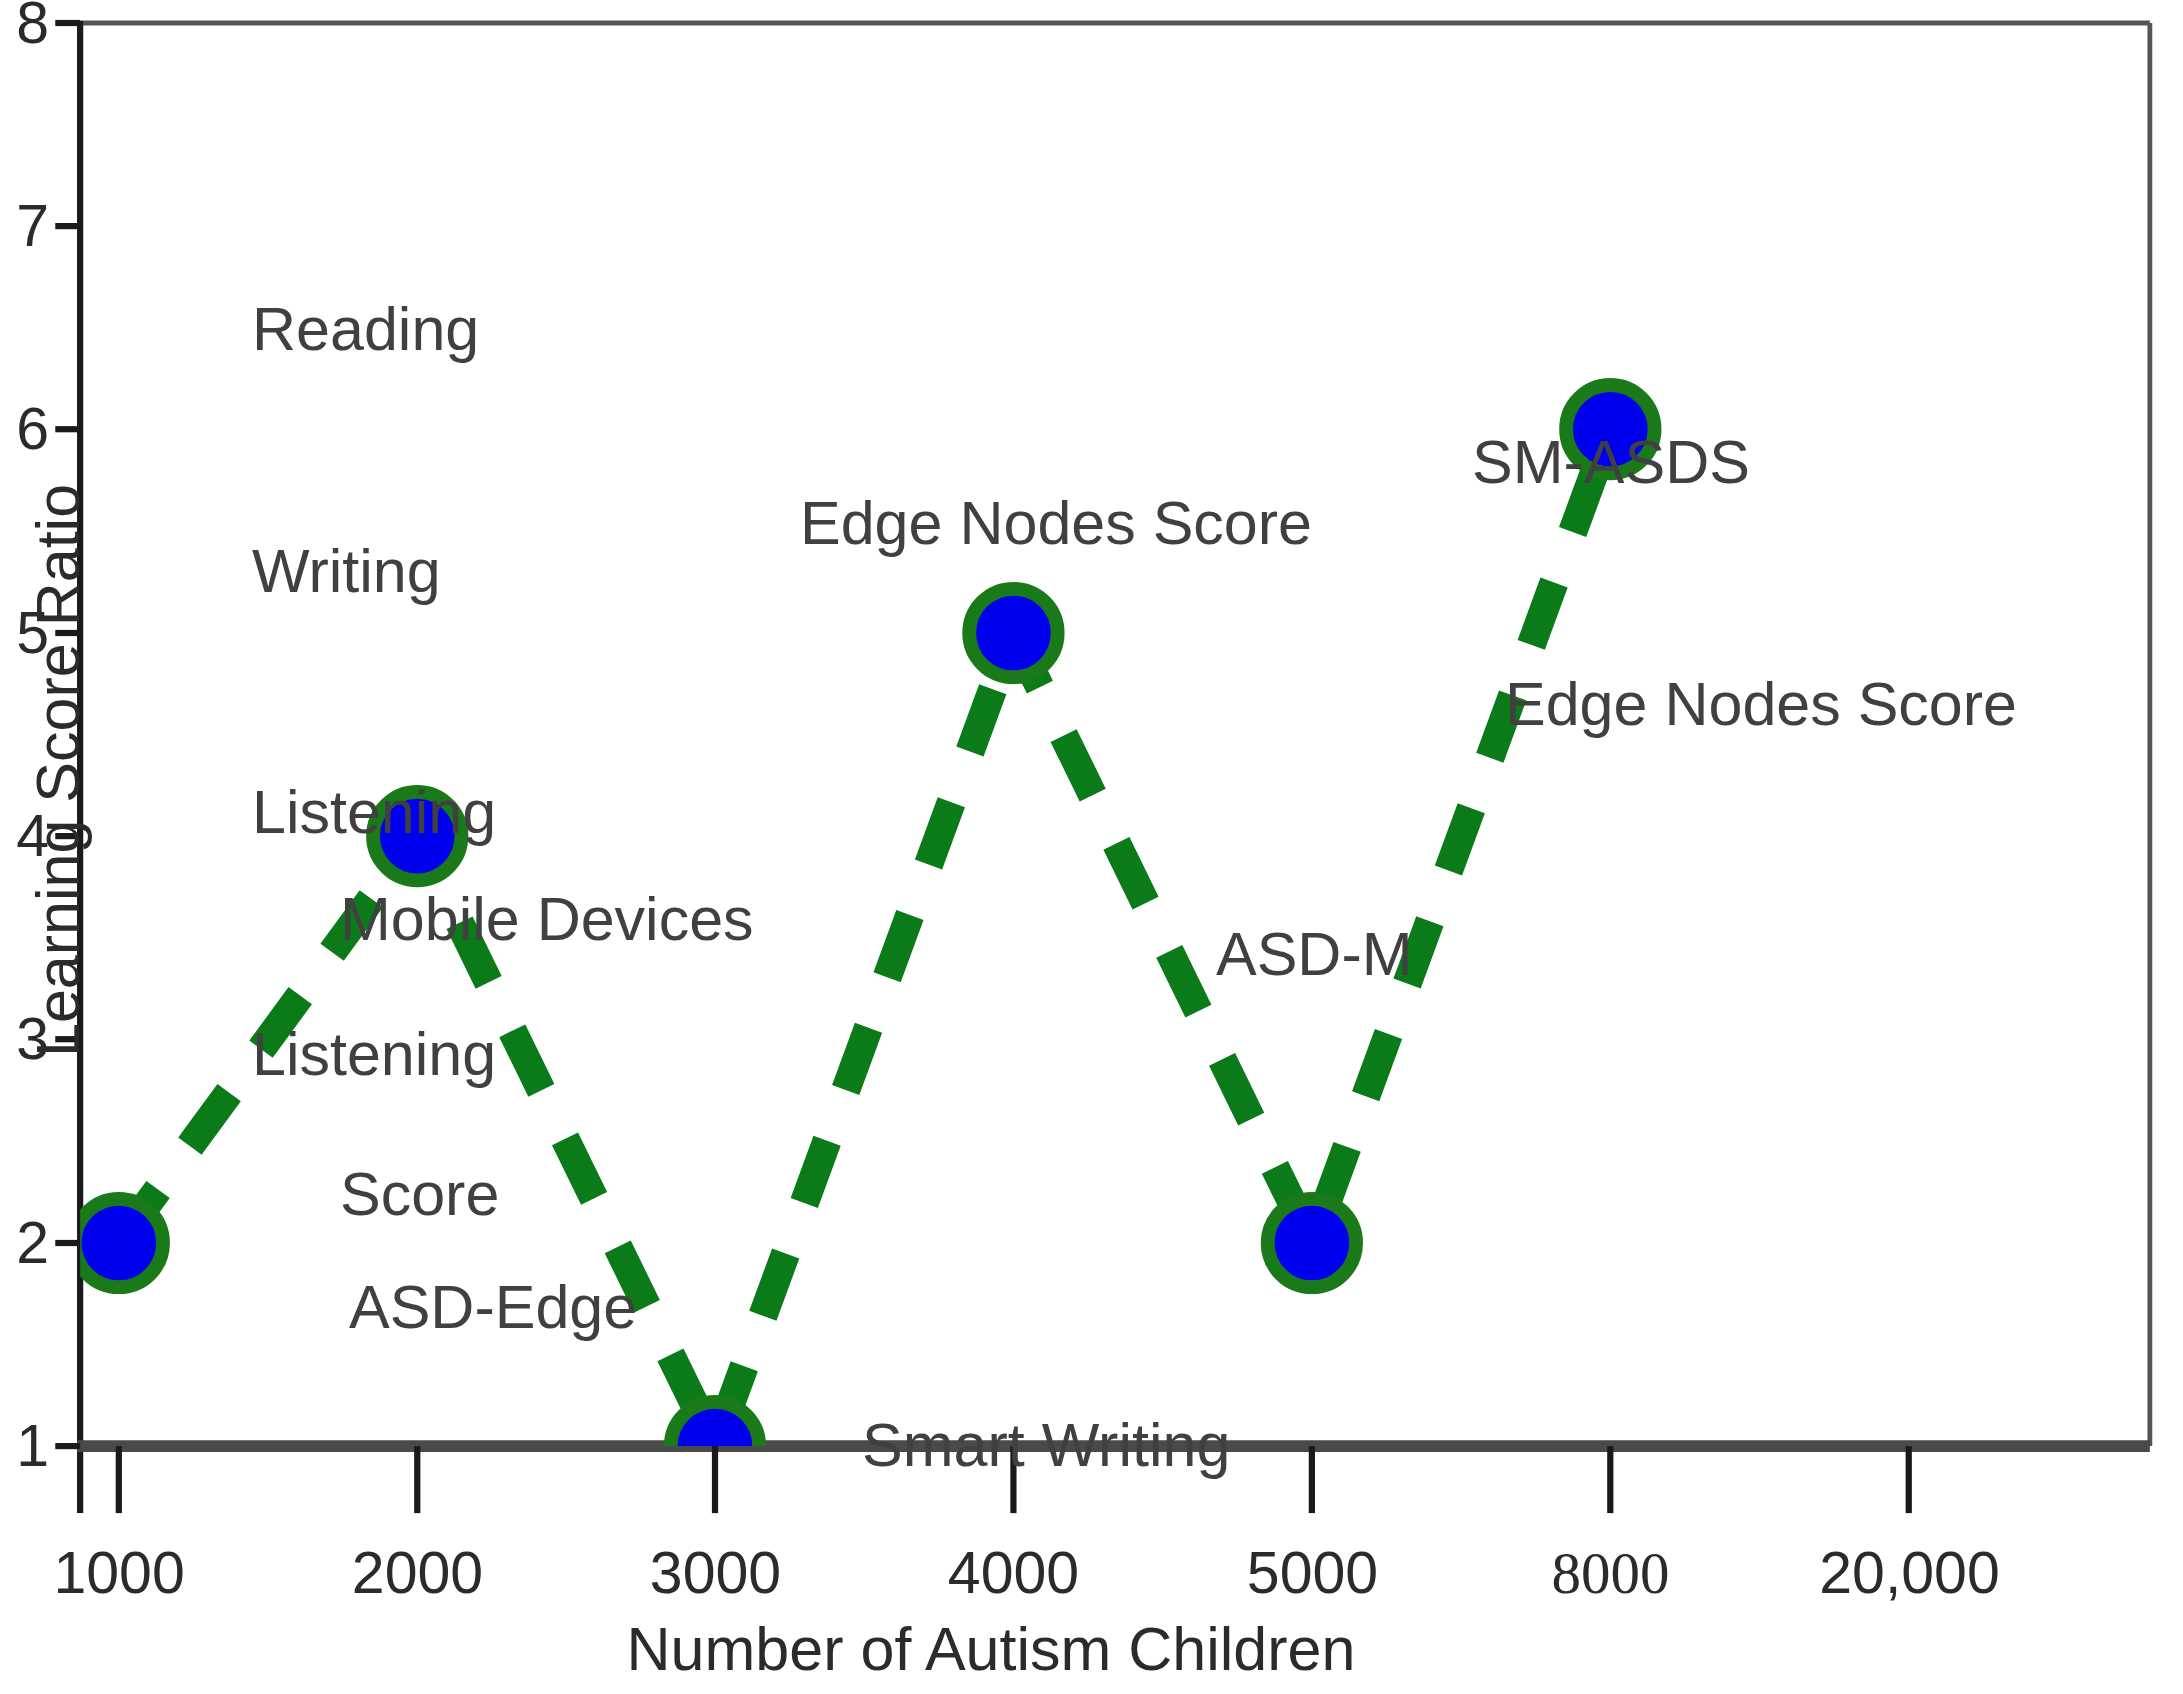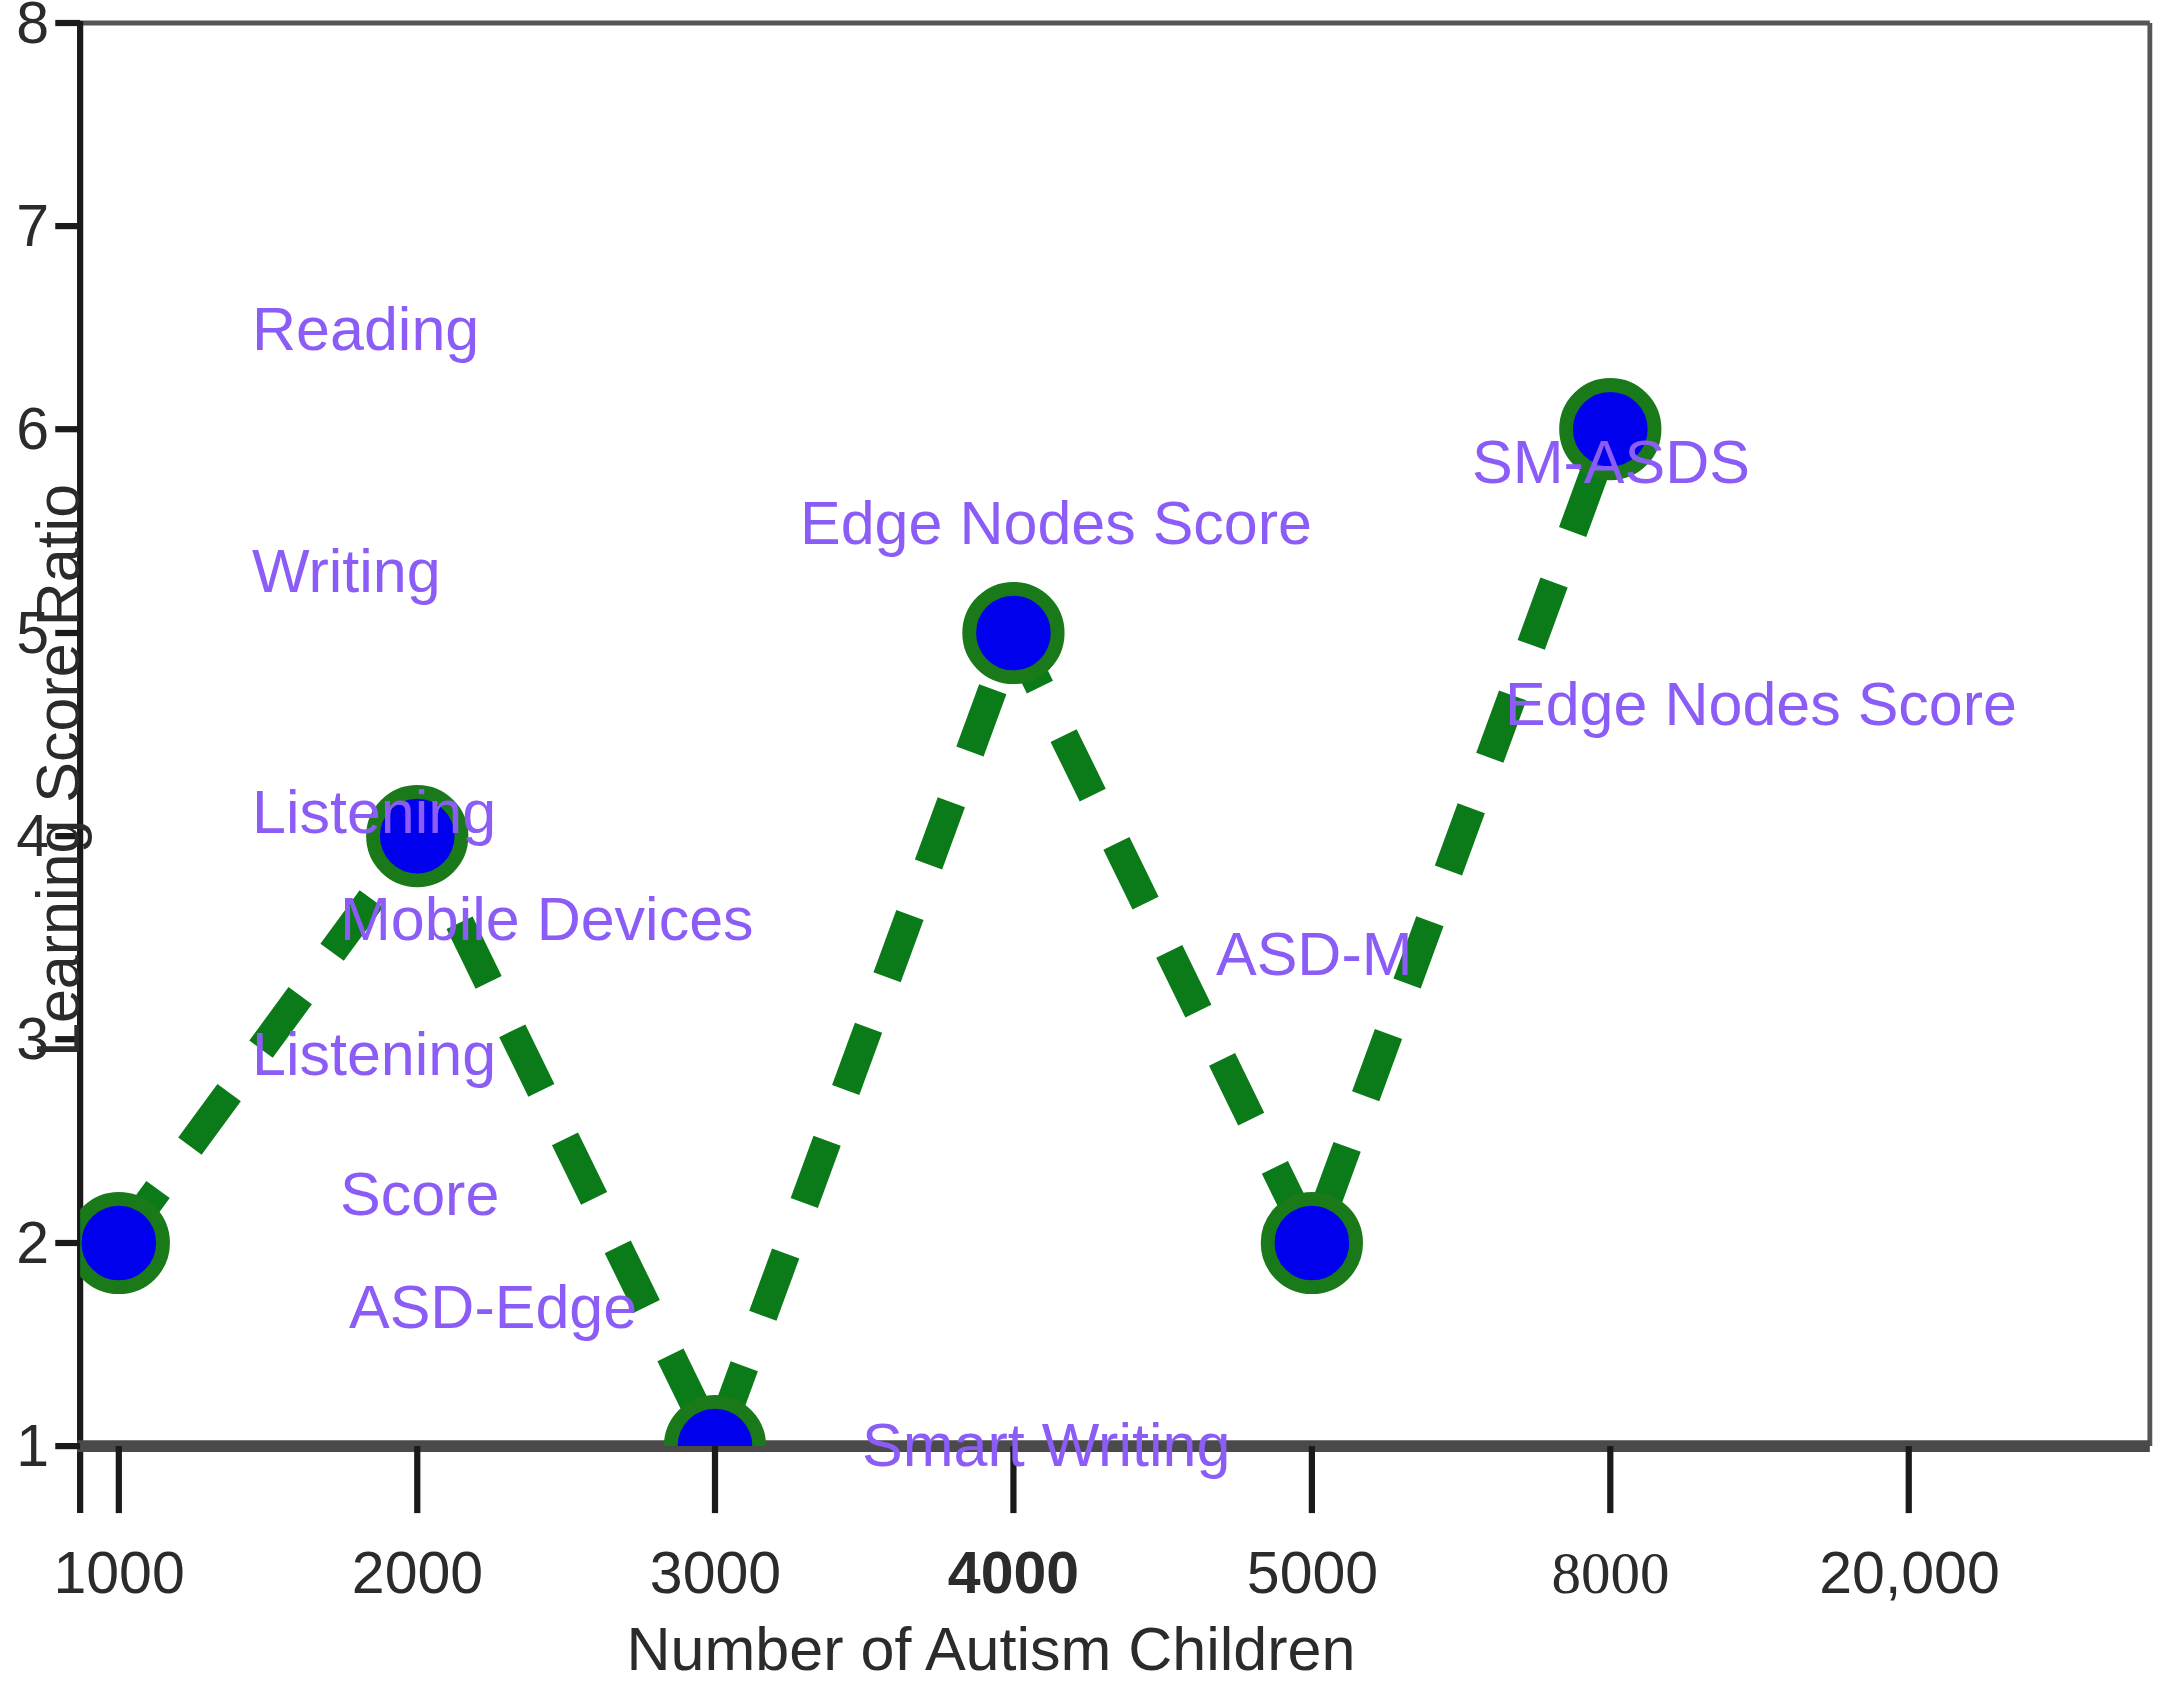--- a/index.html
+++ b/index.html
@@ -23,21 +23,21 @@
   .ytick{font-size:59px;text-align:right;width:97px;color:#2b2b2b;}
   .xtick{font-size:59px;text-align:center;width:263px;color:#2b2b2b;}
   .axis-title{font-size:61px;color:#2b2b2b;}
   #xaxis-title{width:1982px;text-align:center;left:0;top:1610px;}
   #yaxis-title{
     transform-origin:0 0;
     transform:translate(0,0) rotate(-90deg);
     left:19.3px;top:1057px;
     width:967px;text-align:left;
   }
-  .annotation{font-size:61px;color:#8b5cf6;}
+  .annotation{font-size:61px;color:#404040;}
   .annotation.multi{line-height:1.32;}
 </style>
 </head>
 <body>
 
 <div id="page">
 
   <svg id="chart-svg" viewBox="0 0 3160 2453" xmlns="http://www.w3.org/2000/svg">
 
     <g>
@@ -94,21 +94,21 @@
   <div class="axis-tick-label ytick" style="left:-48px;top:391px;">6</div>
   <div class="axis-tick-label ytick" style="left:-48px;top:595px;">5</div>
   <div class="axis-tick-label ytick" style="left:-48px;top:798px;">4</div>
   <div class="axis-tick-label ytick" style="left:-48px;top:1001px;">3</div>
   <div class="axis-tick-label ytick" style="left:-48px;top:1205px;">2</div>
   <div class="axis-tick-label ytick" style="left:-48px;top:1408px;">1</div>
 
   <div class="axis-tick-label xtick" style="left:-12.4px;top:1535px;">1000</div>
   <div class="axis-tick-label xtick" style="left:286px;top:1535px;">2000</div>
   <div class="axis-tick-label xtick" style="left:584px;top:1535px;">3000</div>
-  <div class="axis-tick-label xtick" style="left:882px;top:1535px;font-weight:bold;">4000</div>
+  <div class="axis-tick-label xtick" style="left:882px;top:1535px;">4000</div>
   <div class="axis-tick-label xtick" style="left:1181px;top:1535px;">5000</div>
   <div class="axis-tick-label xtick" style="left:1479px;top:1535px;font-family:Liberation Serif, serif;">8000</div>
   <div class="axis-tick-label xtick" style="left:1778px;top:1535px;">20,000</div>
 
   <div class="axis-title" id="xaxis-title">Number of Autism Children</div>
   <div class="axis-title" id="yaxis-title">Learning Score Ratio</div>
 
   <div class="annotation multi" style="left:252px;top:128px;">
     <div>Reading</div>
     <div>Writing</div>

